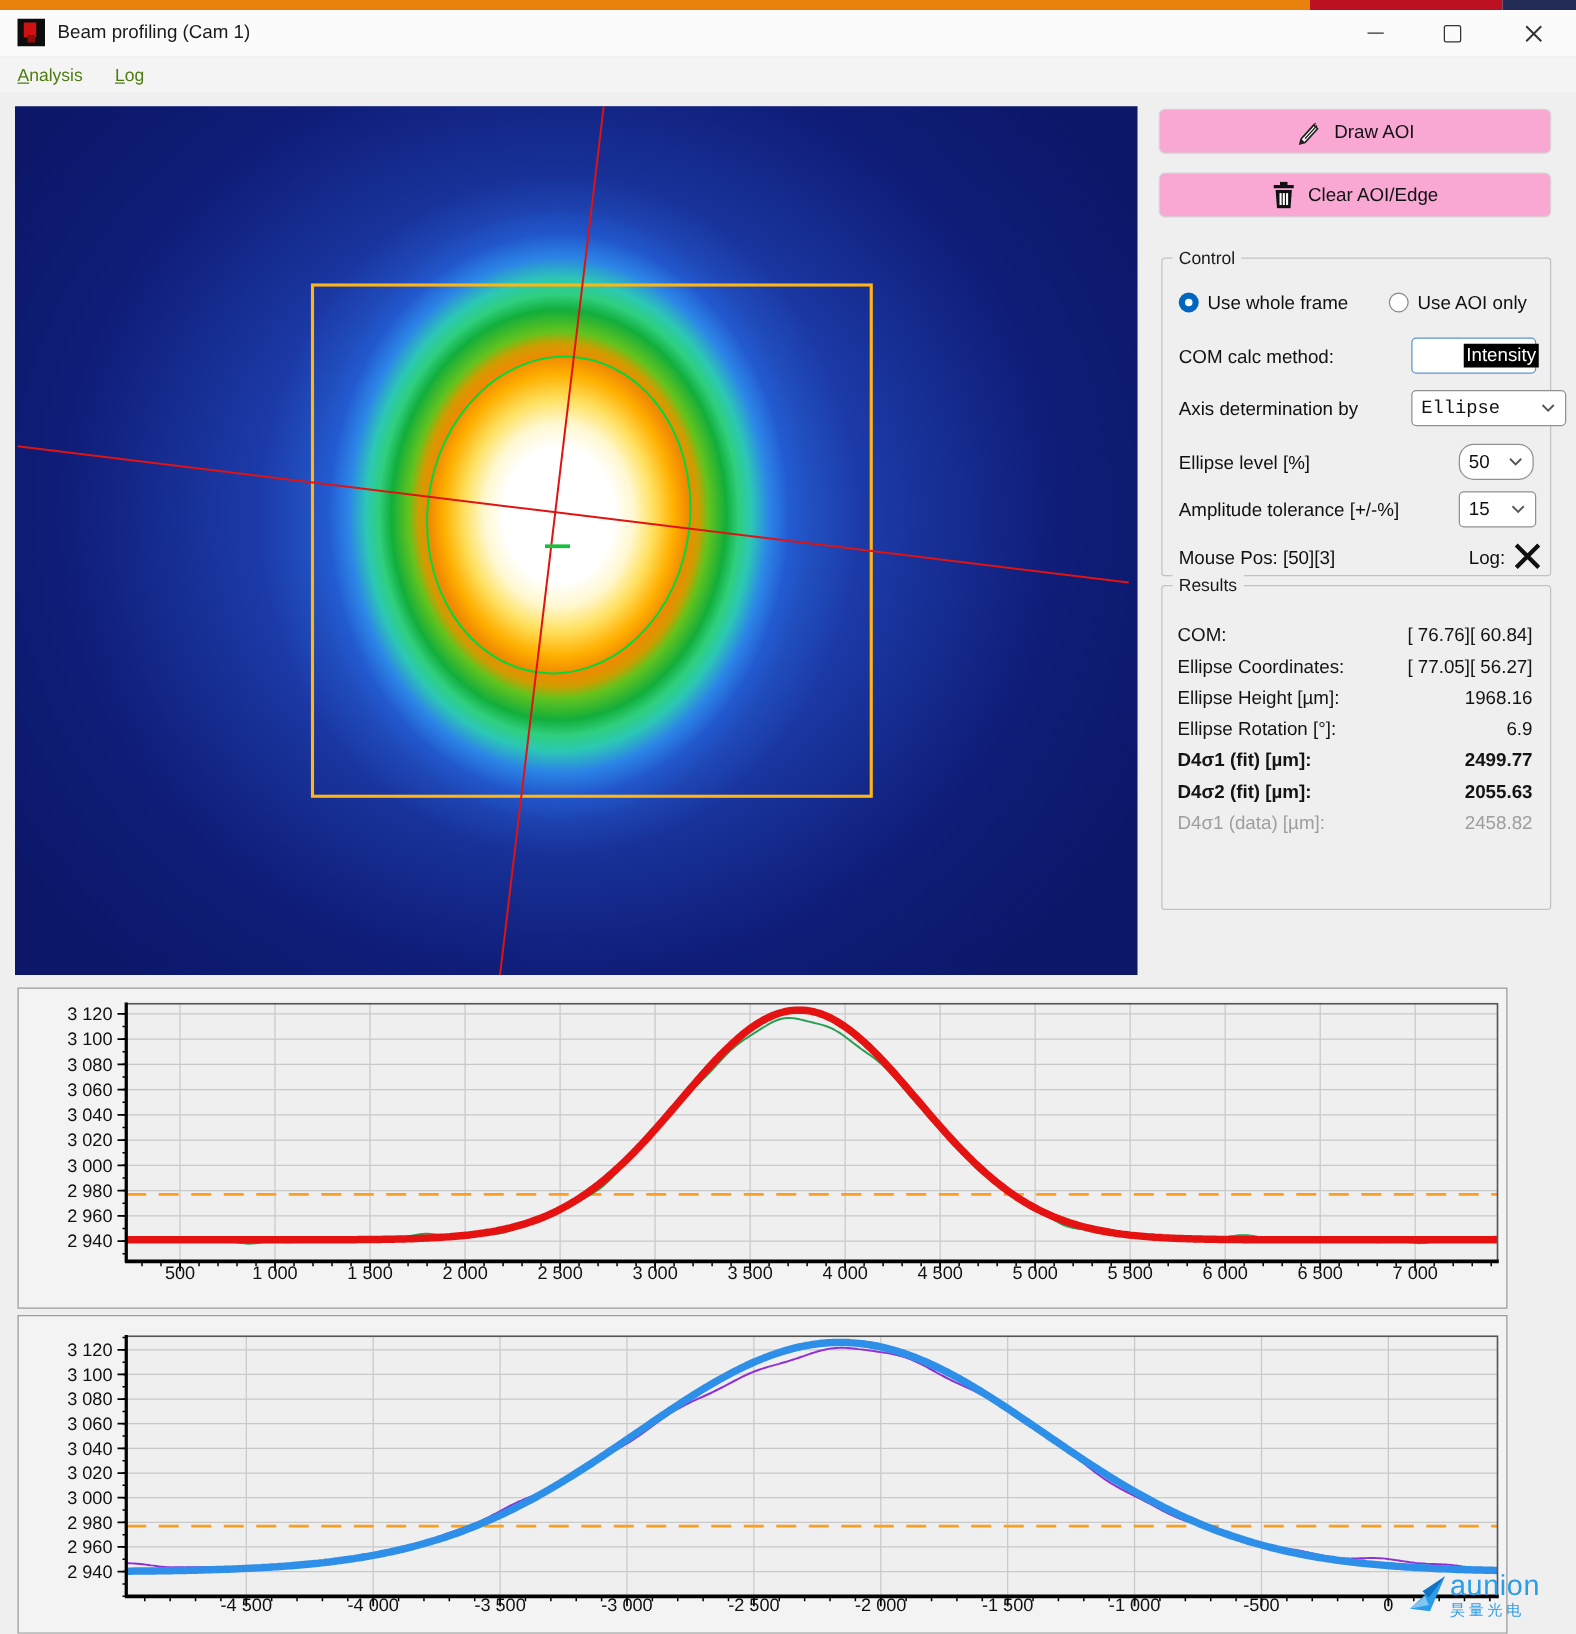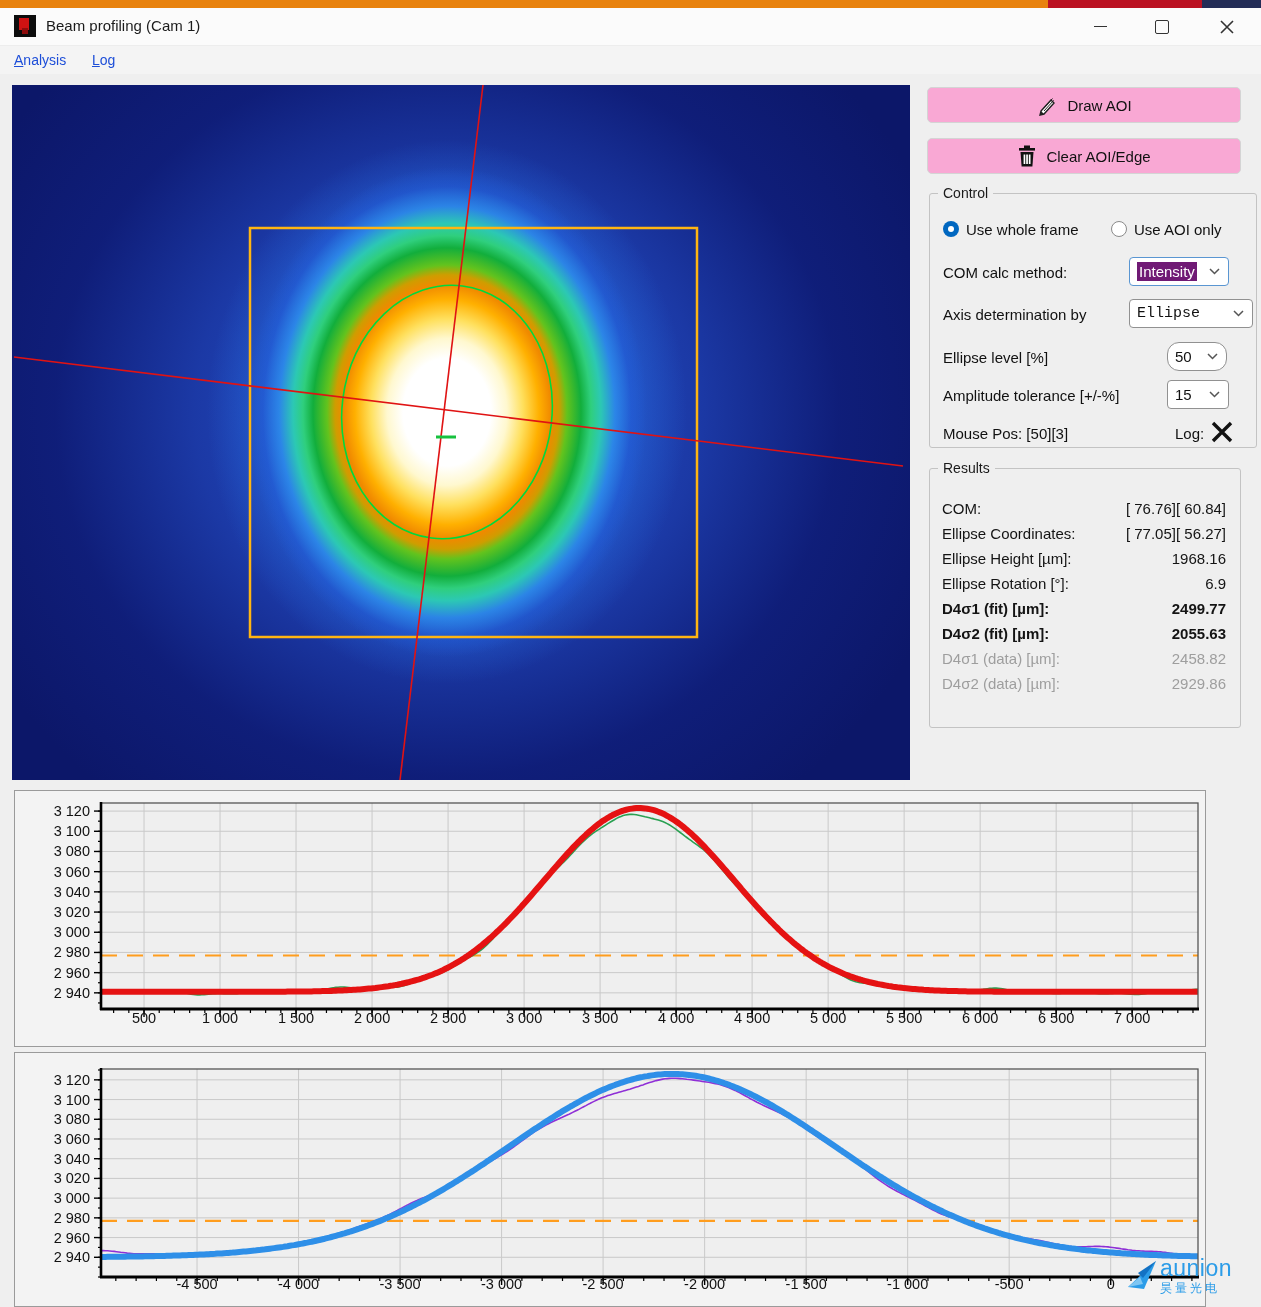--- a/index.html
+++ b/index.html
@@ -19,21 +19,21 @@
   .app-icon{position:absolute;left:14px;top:7px;width:22px;height:22px;background:#0d0d0d;}
   .app-icon .mark1{position:absolute;left:5px;top:3px;width:10px;height:12px;background:#cf1212;}
   .app-icon .mark2{position:absolute;left:8px;top:13px;width:6px;height:6px;background:#8f0d0d;}
   .title-text{position:absolute;left:46px;top:9px;font-size:15px;color:#1b1b1b;}
   .win-btn{position:absolute;top:3px;width:46px;height:31px;display:flex;align-items:center;justify-content:center;color:#333;}
   .win-min{left:1077px;} .win-max{left:1139px;} .win-close{left:1204px;}
   .glyph-min{width:13px;height:0;border-top:1.6px solid #333;}
   .glyph-max{width:12px;height:12px;border:1.6px solid #333;border-radius:2px;}
   
   .menubar{position:absolute;left:0;top:46px;width:1261px;height:28px;background:#f4f4f4;}
-  .menu-item{position:absolute;top:3px;font-size:14px;color:#1d4ed8;padding:3px 6px;}
+  .menu-item{position:absolute;top:3px;font-size:14px;color:#4d7c0f;padding:3px 6px;}
   .menu-item::first-letter{text-decoration:underline;}
   .menu-analysis{left:8px;} .menu-log{left:86px;}
   
   .beam{
     position:absolute;left:12px;top:85px;width:898px;height:695px;
     background:
       radial-gradient(200px 245px at 435px 327px,
         #ffffff 0%, #ffffff 22%, #fff8cf 30%, #ffe05e 38%, #ffb000 46%,
         #f08900 52%, #cf9d00 56%, #63c31d 60%, #12ae3c 67%, #2fcf7d 72%,
         #2cc8b4 77%, rgba(45,140,235,.85) 84%, rgba(35,95,220,.45) 92%, rgba(35,85,215,0) 100%),
@@ -47,35 +47,35 @@
   
   .tool-btn{
     position:absolute;left:927px;width:312px;height:34px;
     background:#f9a8d4;border:1px solid #d4d4d4;border-radius:5px;
     display:flex;align-items:center;justify-content:center;gap:9px;
     font-size:15px;color:#111;
   }
   .btn-draw{top:87px;} .btn-clear{top:138px;}
   .groupbox{position:absolute;left:929px;width:310px;border:1px solid #c3c3c3;border-radius:3px;}
   .groupbox .legend{position:absolute;top:-9px;left:8px;background:#efefef;padding:0 5px;font-size:14px;color:#1a1a1a;}
-  .gb-control{top:193px;height:253px;padding-left:16px;}
+  .gb-control{top:206px;height:253px;}
   .gb-results{top:468px;height:258px;}
   .ctl-label{position:absolute;font-size:15px;color:#111;}
   .radio{position:absolute;width:16px;height:16px;border-radius:50%;box-sizing:border-box;}
   .radio.on{background:#0067c0;}
   .radio.on::after{content:"";position:absolute;left:5px;top:5px;width:6px;height:6px;border-radius:50%;background:#fff;}
   .radio.off{background:#fff;border:1.5px solid #8a8a8a;}
   .combo{
     position:absolute;height:29px;background:#fff;border:1px solid #919191;border-radius:4px;
     box-sizing:border-box;display:flex;align-items:center;font-size:15px;color:#111;
     padding-left:7px;justify-content:space-between;
   }
   .combo .chev{margin-right:8px;}
   .combo.focused{border:1px solid #5a96d2;}
-  .sel-hl{background:#701a75;color:#fff;padding:1px 2px;}
+  .sel-hl{background:#000000;color:#fff;padding:1px 2px;margin-left:34px;}
   .log-x{position:absolute;}
   
   .res-rows{position:absolute;left:12px;top:27px;width:284px;}
   .res-row{height:25px;display:flex;justify-content:space-between;align-items:center;font-size:15px;color:#141414;}
   .res-row.bold{font-weight:bold;}
   .res-row.dim{color:#9e9e9e;}
   
   .chart-panel{position:absolute;left:14px;background:#f3f3f3;border:1px solid #9a9a9a;box-sizing:border-box;}
   .panel-x{top:790px;width:1192px;height:257px;}
   .panel-y{top:1052px;width:1192px;height:255px;}
@@ -217,24 +217,20 @@
         <span>D4σ1 (fit) [µm]:</span>
         <span>2499.77</span>
       </div>
       <div class="res-row bold">
         <span>D4σ2 (fit) [µm]:</span>
         <span>2055.63</span>
       </div>
       <div class="res-row dim">
         <span>D4σ1 (data) [µm]:</span>
         <span>2458.82</span>
-      </div>
-      <div class="res-row dim">
-        <span>D4σ2 (data) [µm]:</span>
-        <span>2929.86</span>
       </div>
     </div>
 </div>
 
 <div class="chart-panel panel-x">
   <div id="chart-x"><svg width="1190" height="255" viewBox="0 0 1190 255">
         <rect x="86" y="12" width="1097" height="206" fill="#efefef"></rect>
         <line x1="86" y1="201.84313725490196" x2="1183" y2="201.84313725490196" stroke="#c9c9c9" stroke-width="1"></line>
         <line x1="86" y1="181.64705882352942" x2="1183" y2="181.64705882352942" stroke="#c9c9c9" stroke-width="1"></line>
         <line x1="86" y1="161.45098039215685" x2="1183" y2="161.45098039215685" stroke="#c9c9c9" stroke-width="1"></line>

